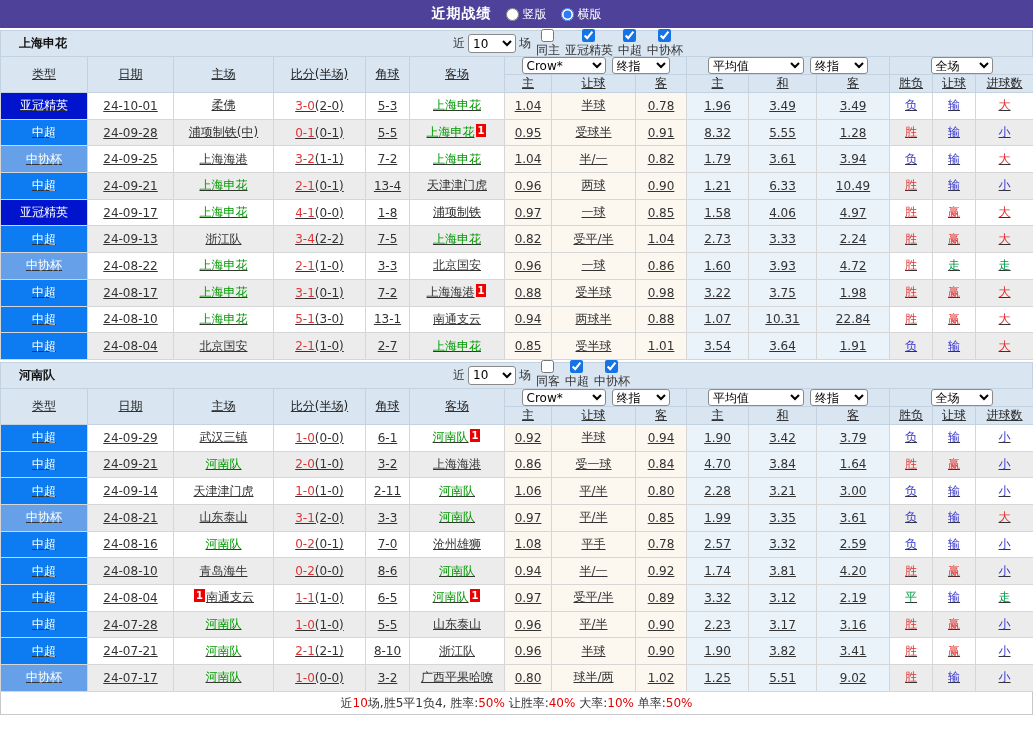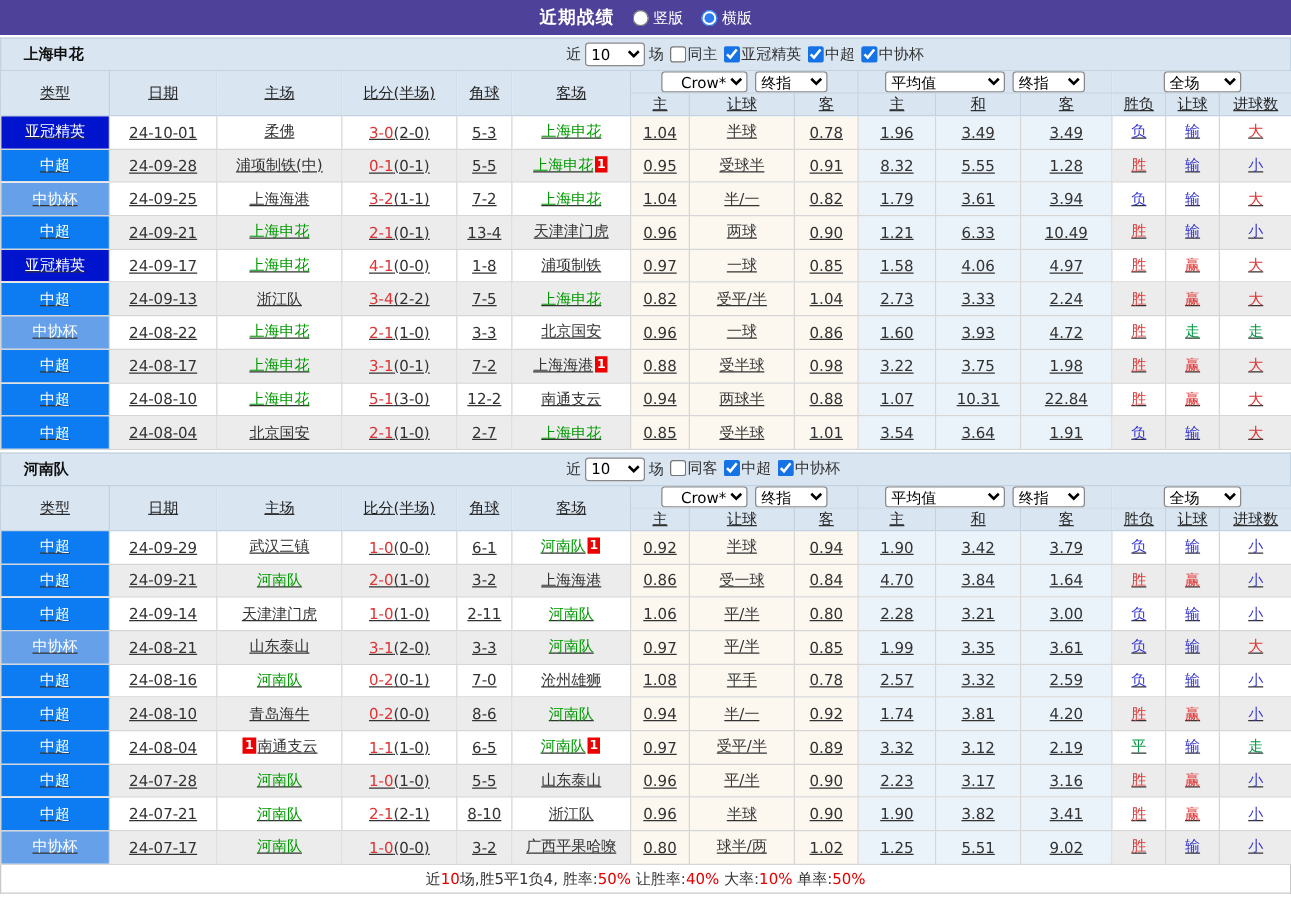--- a/index.html
+++ b/index.html
@@ -27,25 +27,25 @@
     position: relative; display: flex; align-items: center;
   }
   .team-name { margin-left: 18px; font-weight: bold; color: #111; }
   .filters { position: absolute; left: 452px; display: flex; align-items: center; white-space: nowrap; }
   .filters .gap { margin: 0 3px; }
   select {
     height: 19px; font-size: 12px; font-family: inherit;
     background: #fff; border: 1px solid #8a8a8a; border-radius: 3px; color: #000;
   }
   .w-near { width: 48px; }
-  .w-crow { width: 69px; text-align: right; }
+  .w-crow { width: 84px; }
   .w-final { width: 58px; }
   .w-avg { width: 96px; }
   .w-full { width: 62px; }
-  .filters label { display: inline-flex; align-items: center; margin-left: 5px; cursor: pointer; }
+  .filters label { display: inline-flex; align-items: center; margin-left: 5px; cursor: pointer; flex-direction: column; }
   input[type=checkbox] { width: 13px; height: 13px; margin: 0 1px 0 0; accent-color: #1673e6; }
   
   table { border-collapse: collapse; table-layout: fixed; width: 1033px; text-decoration: underline; }
   th, td { border: 1px solid #ccd5de; text-align: center; padding: 0; overflow: hidden; white-space: nowrap; }
   thead th { background: var(--header_bg, #d9e5f1); border-color: #c3d2e1; font-weight: normal; color: #222; }
   tr.sel-row th { height: 18px; }
   tr.sel-row select { height: 17px; margin: 0 3px; }
   tr.sub-row th { height: 18px; }
   tbody td { height: 26.7px; border-color: #d6d6d6; background: #fff; }
   tbody tr:nth-child(even) td { background: var(--stripe_bg, #ececec); }
@@ -291,21 +291,21 @@
           <td class="avg">1.98</td>
           <td class="res-r">胜</td>
           <td class="res-r">赢</td>
           <td class="res-r">大</td>
         </tr>
         <tr>
           <td class="t-csl">中超</td>
           <td>24-08-10</td>
           <td><span><span class="hl">上海申花</span></span></td>
           <td><span class="score-main">5-1</span><span class="half">(3-0)</span></td>
-          <td>12-2</td>
+          <td>13-1</td>
           <td><span><span>南通支云</span></span></td>
           <td class="crow">0.94</td>
           <td class="crow">两球半</td>
           <td class="crow">0.88</td>
           <td class="avg">1.07</td>
           <td class="avg">10.31</td>
           <td class="avg">22.84</td>
           <td class="res-r">胜</td>
           <td class="res-r">赢</td>
           <td class="res-r">大</td>

